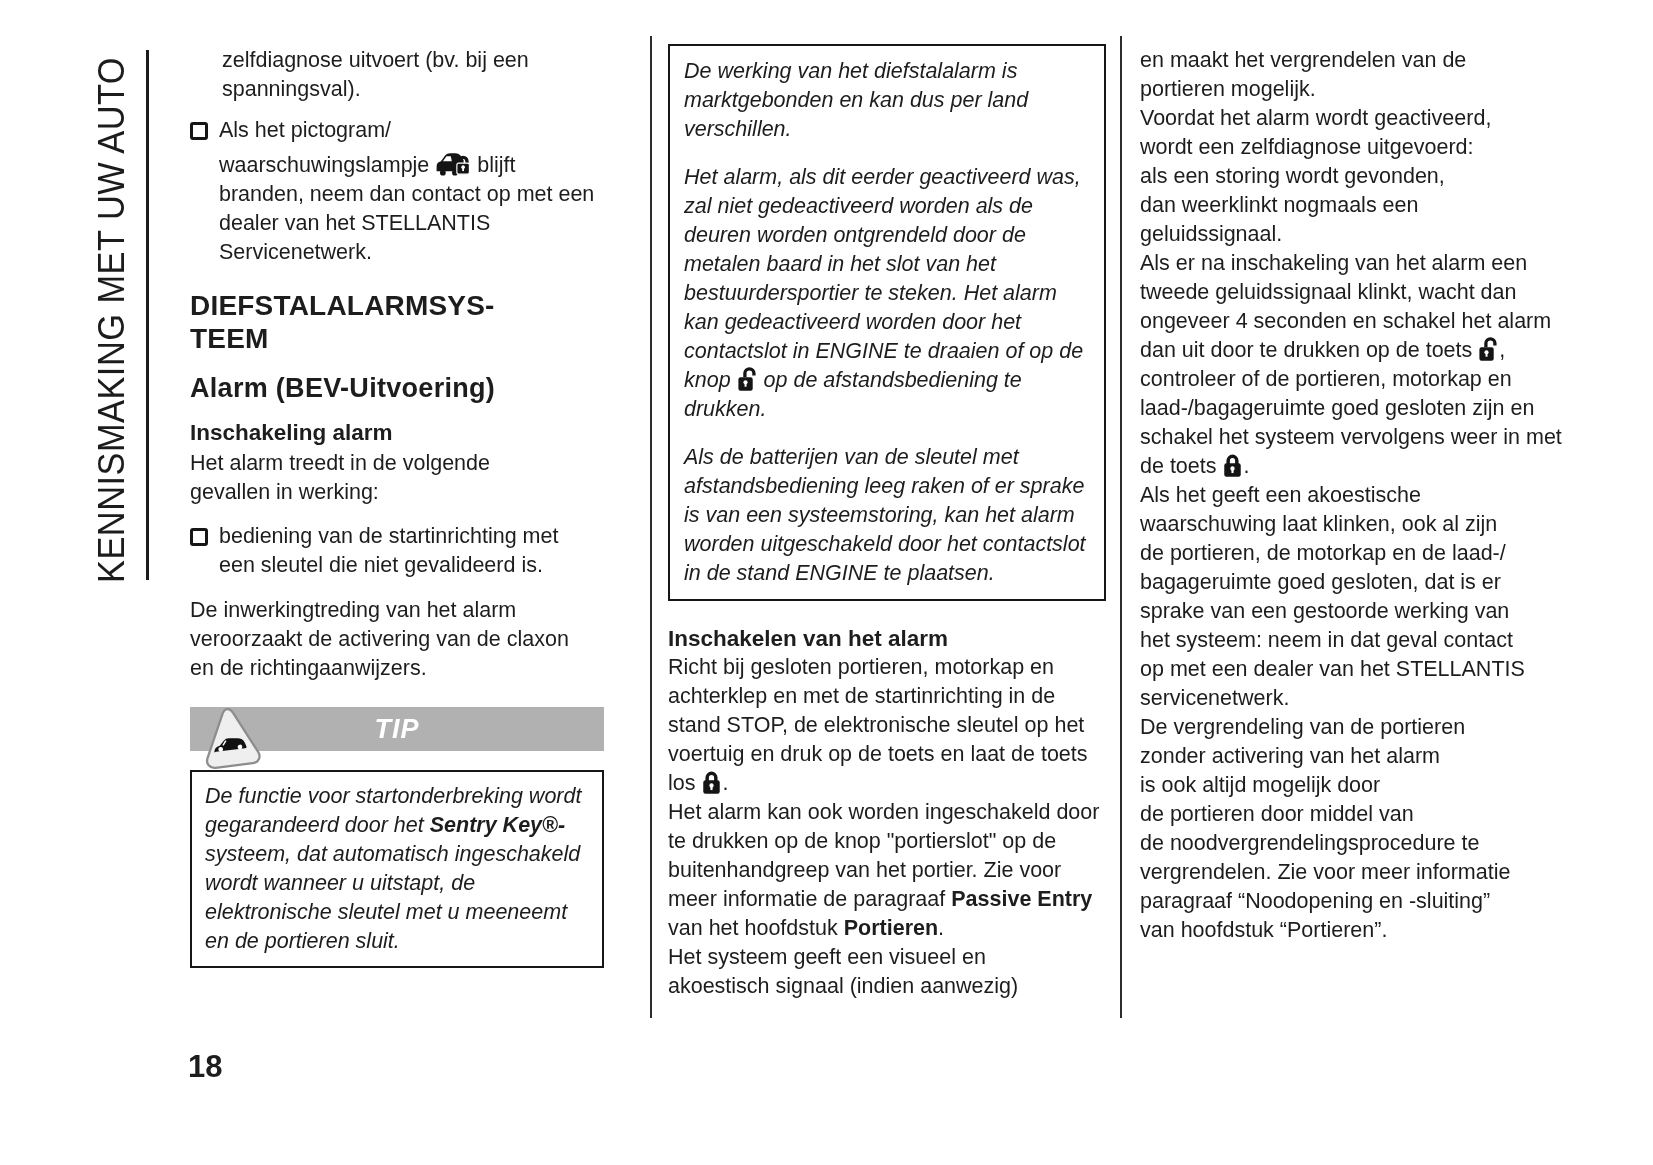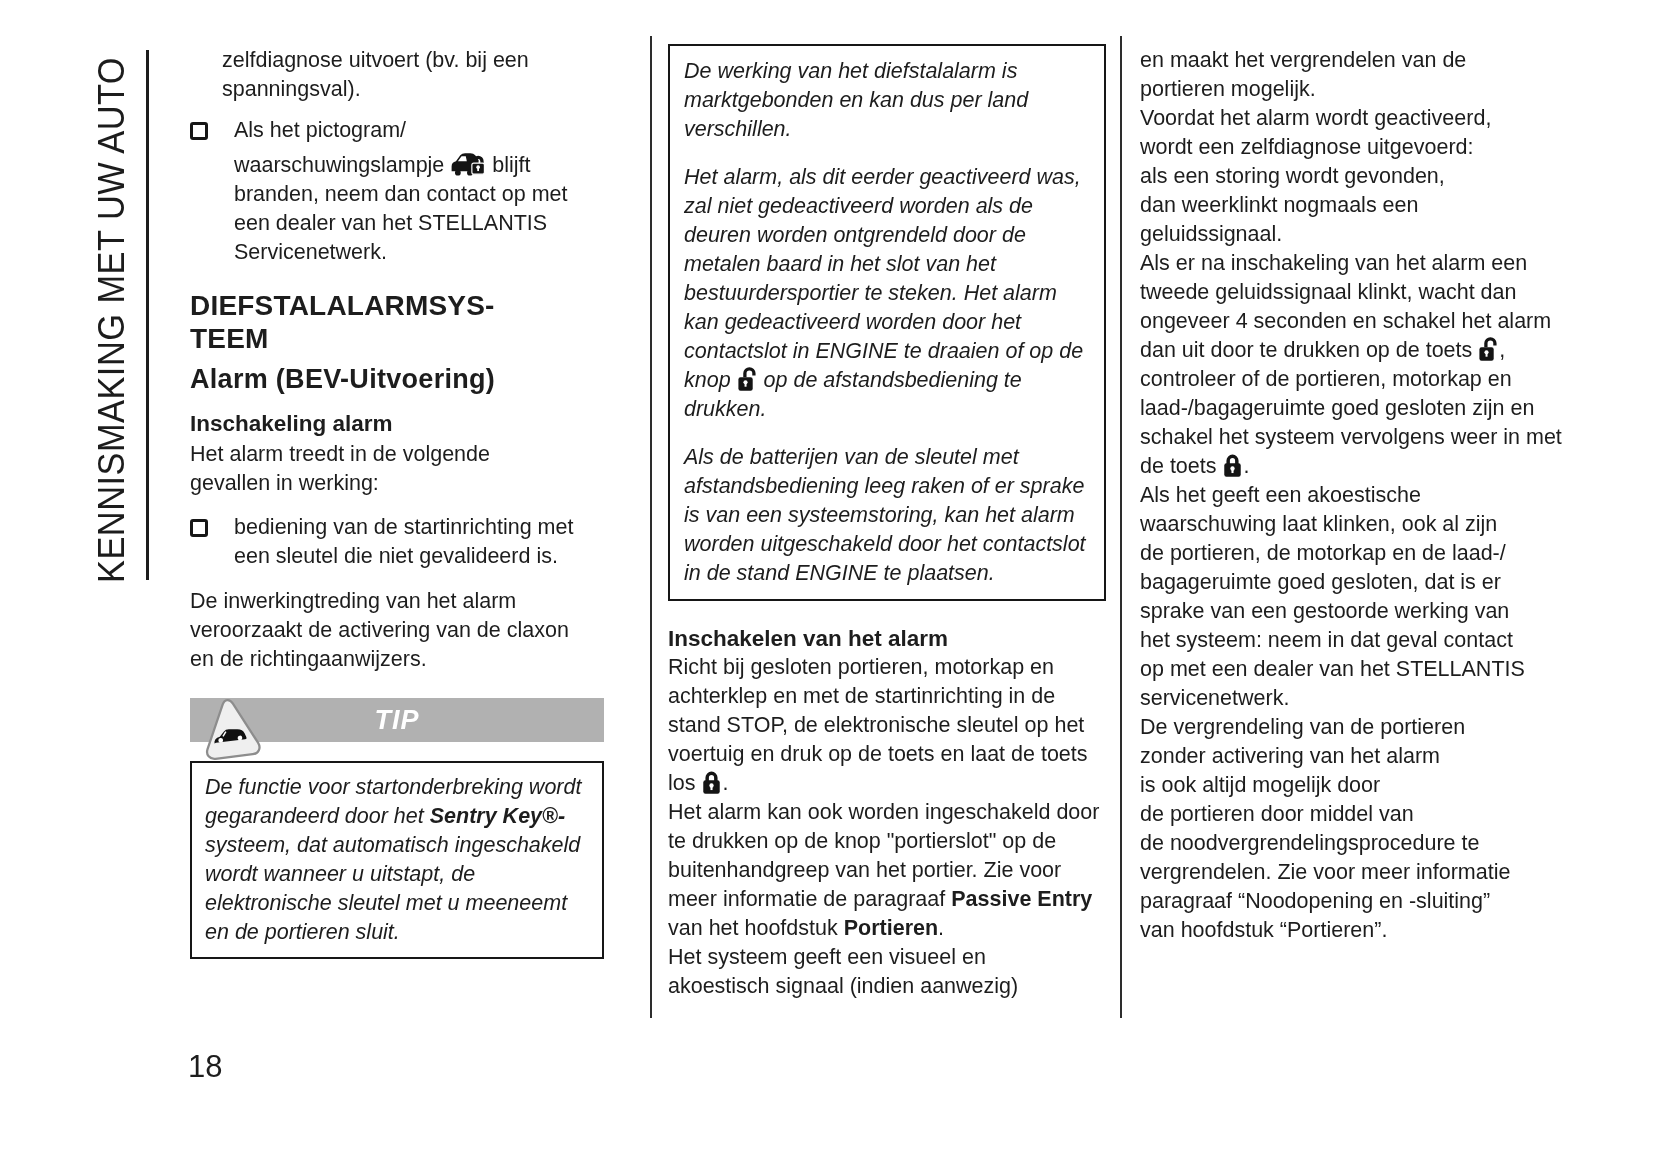--- a/index.html
+++ b/index.html
@@ -28,51 +28,51 @@
   .div1{left:650px;}
   .div2{left:1120px;}
 
   .col{position:absolute;}
   .col1{left:190px;top:46px;width:414px;}
   .col2{left:668px;top:44px;width:438px;}
   .col3{left:1140px;top:46px;width:436px;}
 
   .p-intro{padding-left:32px;margin-bottom:12px;}
 
-  .bullet{display:flex;gap:26px;}
+  .bullet{display:flex;gap:11px;}
   .mt15{margin-top:15px;}
   .marker{
     display:inline-block;flex-shrink:0;width:12px;height:12px;
     border:3.5px solid #161616;border-radius:3px;margin-top:6px;
   }
   .btext{flex:1;}
   .iconline{margin-top:6px;}
 
   .h-big{font-weight:700;font-size:28px;line-height:33px;letter-spacing:0.2px;margin-top:22px;white-space:pre-line;}
-  .h-mid{font-weight:700;font-size:27px;line-height:32px;letter-spacing:0.3px;margin-top:8px;}
+  .h-mid{font-weight:700;font-size:27px;line-height:32px;letter-spacing:0.3px;margin-top:17px;}
   .h-small{font-weight:700;font-size:22.5px;line-height:28px;margin-top:15px;}
   .mt2{margin-top:2px;}
   .mt16{margin-top:16px;}
 
   .tipbanner{
     position:relative;margin-top:24px;height:44px;background:#b1b1b1;
     display:flex;align-items:center;justify-content:center;
   }
   .tiplabel{color:#ffffff;font-weight:700;font-style:italic;font-size:27px;letter-spacing:1px;}
   .tiptriangle{position:absolute;left:5px;top:-1px;width:72px;height:68px;}
 
   .notebox{margin-top:19px;border:2px solid #161616;padding:10px 13px;}
   .infobox{border:2px solid #161616;padding:11px 14px;}
   .infobox p + p{margin-top:19px;}
   .h-sec{font-weight:700;font-size:22.5px;line-height:28px;margin-top:24px;}
 
   .icon-lock{height:26px;width:21px;vertical-align:-5px;}
   .icar{height:27px;width:36px;vertical-align:-6px;}
 
-  .page-number{position:absolute;left:188px;top:1052px;font-weight:400;font-size:31px;text-align:right;}
+  .page-number{position:absolute;left:188px;top:1052px;font-weight:700;font-size:31px;text-align:right;}
 </style>
 </head>
 <body>
 
 <svg width="0" height="0" style="position:absolute" aria-hidden="true">
   <defs>
     <symbol id="sym-lock-closed" viewBox="0 0 24 30">
       <path d="M7 15 V10 a5 5 0 0 1 10 0 V15" fill="none" stroke="#141414" stroke-width="4"></path>
       <rect x="2.5" y="13" width="19" height="15.5" rx="2.5" fill="#141414"></rect>
       <circle cx="12" cy="19" r="2.5" fill="#fff"></circle>

